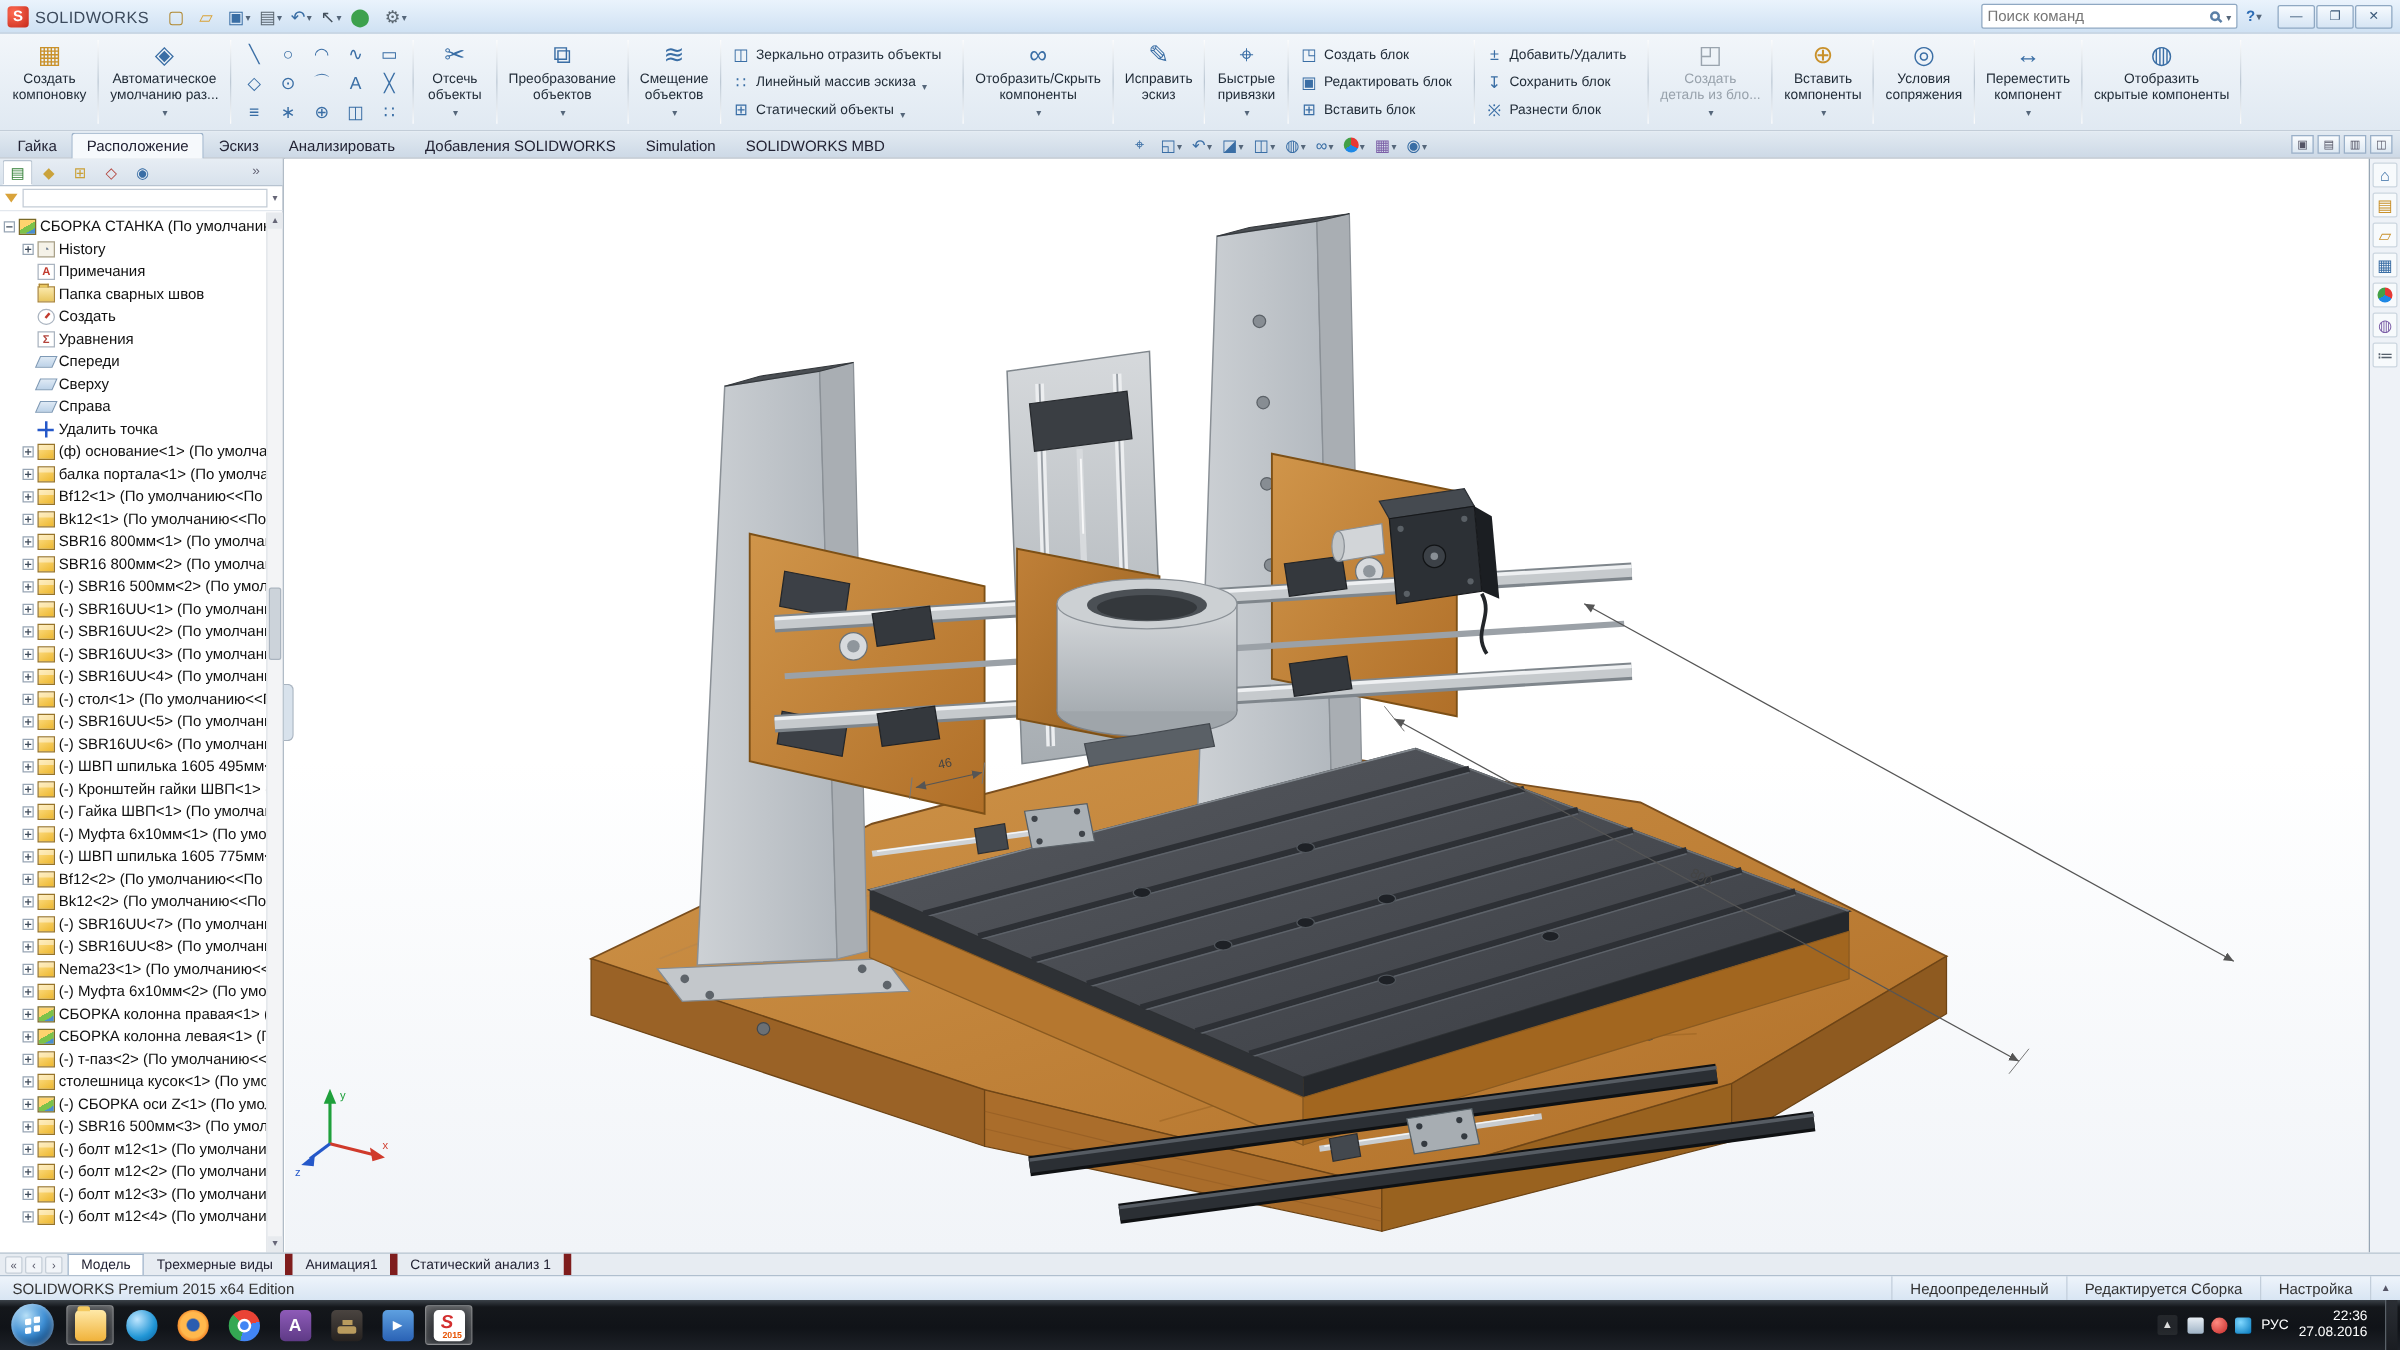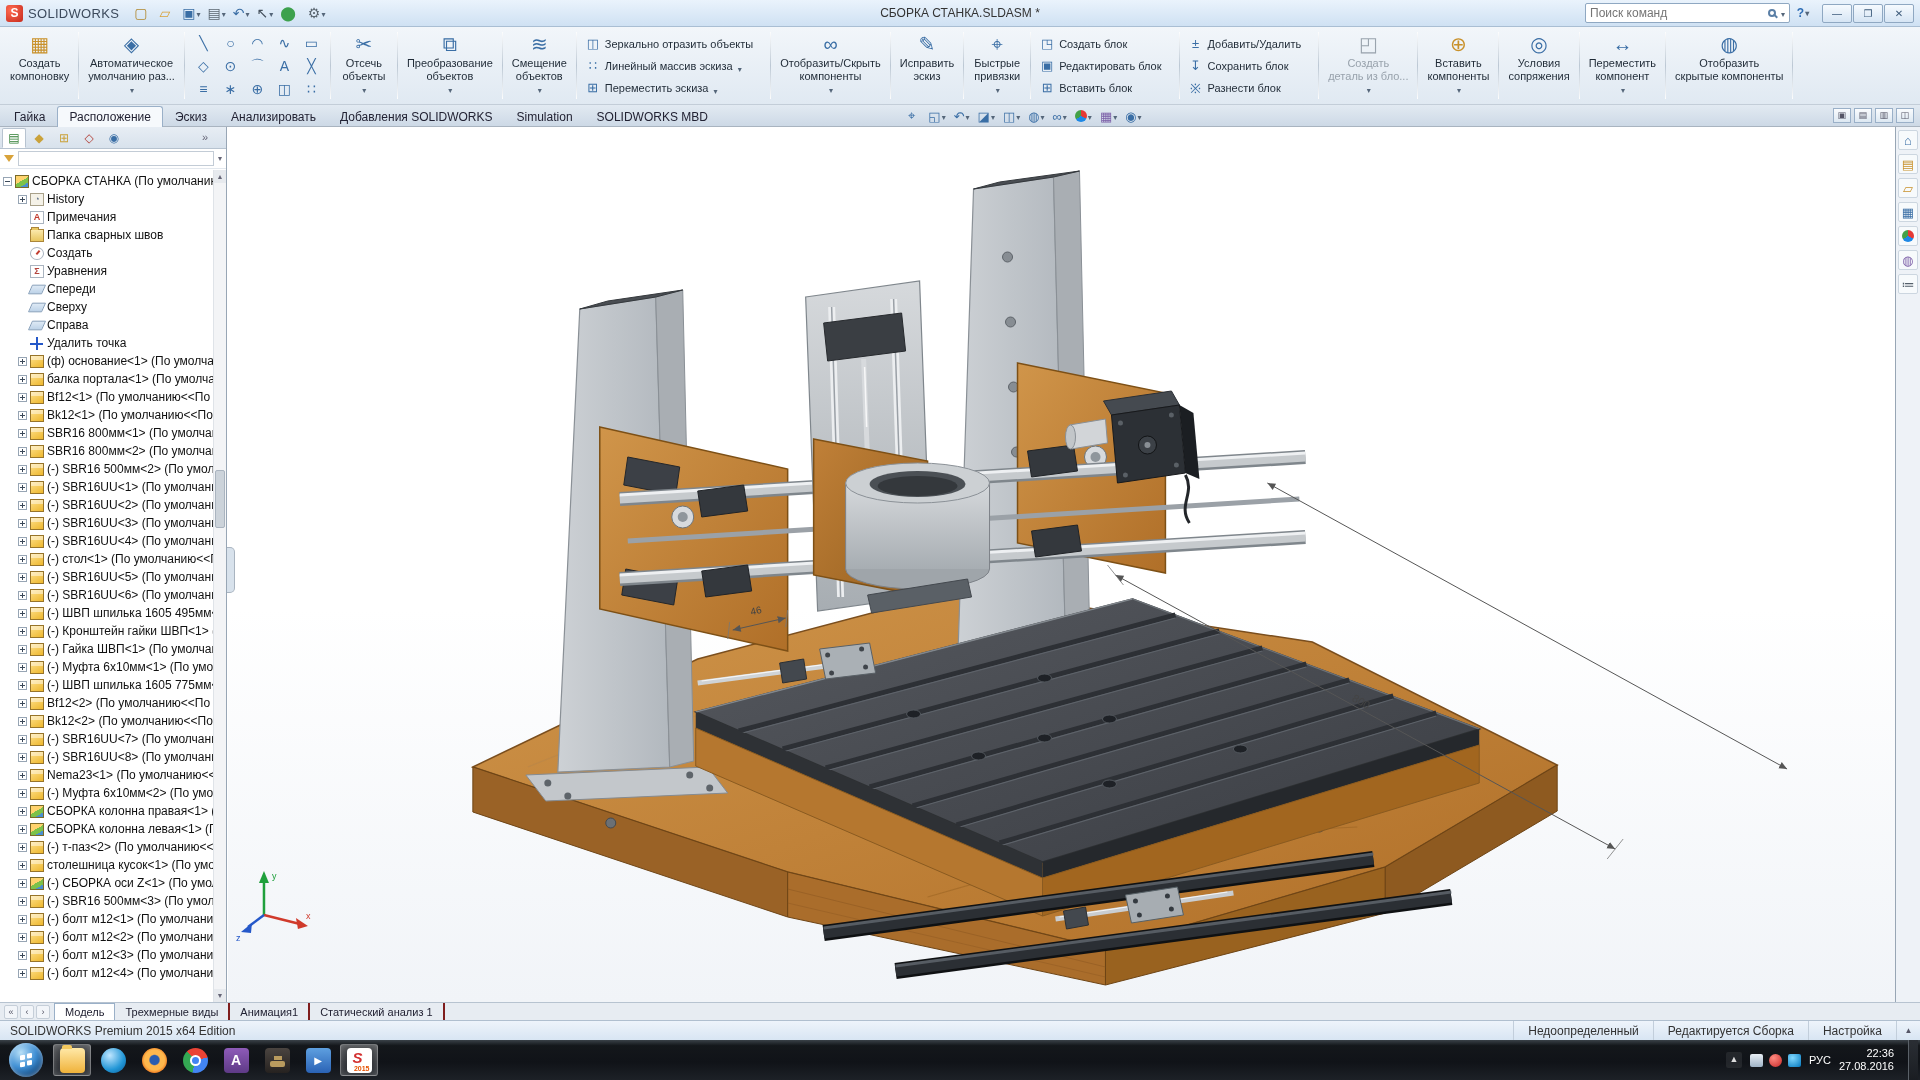--- a/index.html
+++ b/index.html
@@ -99,21 +99,21 @@
 .panel-handle{position:absolute;left:227px;top:420px;width:8px;height:46px;background:#d8e2ec;border:1px solid #a9b4c0;border-left:none;border-radius:0 5px 5px 0;z-index:5}
 .viewport{position:absolute;left:228px;top:0;right:25px;bottom:0;background:linear-gradient(#ffffff 55%,#f1f4f8)}
 .viewport svg{display:block;width:100%;height:100%}
 .taskpane{position:absolute;right:0;top:0;bottom:0;width:25px;background:#eef2f7;border-left:1px solid #98a6b5;display:flex;flex-direction:column;align-items:center;padding-top:3px;gap:4px}
 .tp-btn{width:20px;height:20px;display:flex;align-items:center;justify-content:center;font-size:13px;border-radius:2px;background:#f7fafc;border:1px solid #ccd6e0}
 
 
 .bottom-tabs{position:absolute;left:0;right:0;bottom:60px;height:18px;background:#e7ecf2;border-top:1px solid #b7c3d0;display:flex;align-items:stretch;font-size:11px}
 .bt-nav{display:flex;align-items:center;gap:2px;padding:0 4px}
 .bt-nav span{width:14px;height:14px;text-align:center;border:1px solid #c5ced8;background:#f2f5f9;line-height:12px;border-radius:2px;font-size:9px;color:#556}
-.btab{display:flex;align-items:center;padding:0 10px;border-right:2px solid #7f1d1d;color:#223}
+.btab{display:flex;align-items:center;padding:0 10px;border-right:6px solid #7f1d1d;color:#223}
 .btab.active{background:#fff;border:1px solid #9ab0c8;border-bottom:none}
 .statusbar{position:absolute;left:0;right:0;bottom:40px;height:20px;background:linear-gradient(#eef4fb,#d8e5f3);border-top:1px solid #b0bfcf;display:flex;align-items:center;color:#333}
 .sb-left{padding:0 10px}
 .sb-right{margin-left:auto;display:flex;align-items:center;height:100%}
 .sb-item{padding:0 14px;border-left:1px solid #c2cedb;height:100%;display:flex;align-items:center;white-space:nowrap}
 .sb-chevron{width:24px;height:100%;border-left:1px solid #c2cedb;display:flex;align-items:center;justify-content:center;font-size:8px;color:#556}
 .taskbar{position:absolute;left:0;right:0;bottom:0;height:40px;background:linear-gradient(#3a4148 0%,#14171b 14%,#101318 55%,#1d2127 100%);display:flex;align-items:center;padding:0 2px;gap:3px}
 .orb{width:34px;height:34px;border-radius:50%;margin:0 7px;background:radial-gradient(circle at 35% 28%,#b8e0f7,#3f8fd4 45%,#144b82 75%,#0a2748);box-shadow:inset 0 0 5px rgba(255,255,255,.55);position:relative;flex:none}
 .orb::before{content:"";position:absolute;left:11px;top:12px;width:5px;height:5px;background:#fff;box-shadow:7px -1px 0 #fff,0 7px 0 #fff,7px 6px 0 #fff;transform:skewY(-6deg);border-radius:1px}
 .tb-app{width:38px;height:32px;border-radius:3px;display:flex;align-items:center;justify-content:center;position:relative;flex:none}
@@ -184,21 +184,20 @@
         </span>
         <span class="qa-btn">
           <span class="g" style="color: rgb(61, 161, 77);">⬤</span>
           <span class="arr" style="visibility: hidden;"></span>
         </span>
         <span class="qa-btn">
           <span class="g" style="color: rgb(90, 102, 112);">⚙</span>
           <span class="arr"></span>
         </span>
       </div>
-    <div class="doc-title">СБОРКА СТАНКА.SLDASM *</div>
     <div class="search">
       <input placeholder="Поиск команд" style="">
       <span class="mag"></span>
       <span class="arr"></span>
     </div>
     <div class="help-btn">?<span class="arr"></span></div>
     <div class="win-btns">
       <span class="win-btn">—</span>
       <span class="win-btn">❐</span>
       <span class="win-btn">✕</span>
@@ -349,21 +348,21 @@
             </div>
           <div class="ritem">
               <span class="ricon">∷</span>
 
               <span class="rlbl">Линейный массив эскиза</span>
               <span class="rarr arr"></span>
             </div>
           <div class="ritem">
               <span class="ricon">⊞</span>
 
-              <span class="rlbl">Переместить эскиза</span>
+              <span class="rlbl">Статический объекты</span>
               <span class="rarr arr"></span>
             </div>
         </div>
         <span class="rsep"></span>
       </div>
       <div class="rgroup big">
         <div class="ritems">
 
         <div class="ritem">
               <span class="ricon" style="color: rgb(58, 110, 165);">∞</span>

